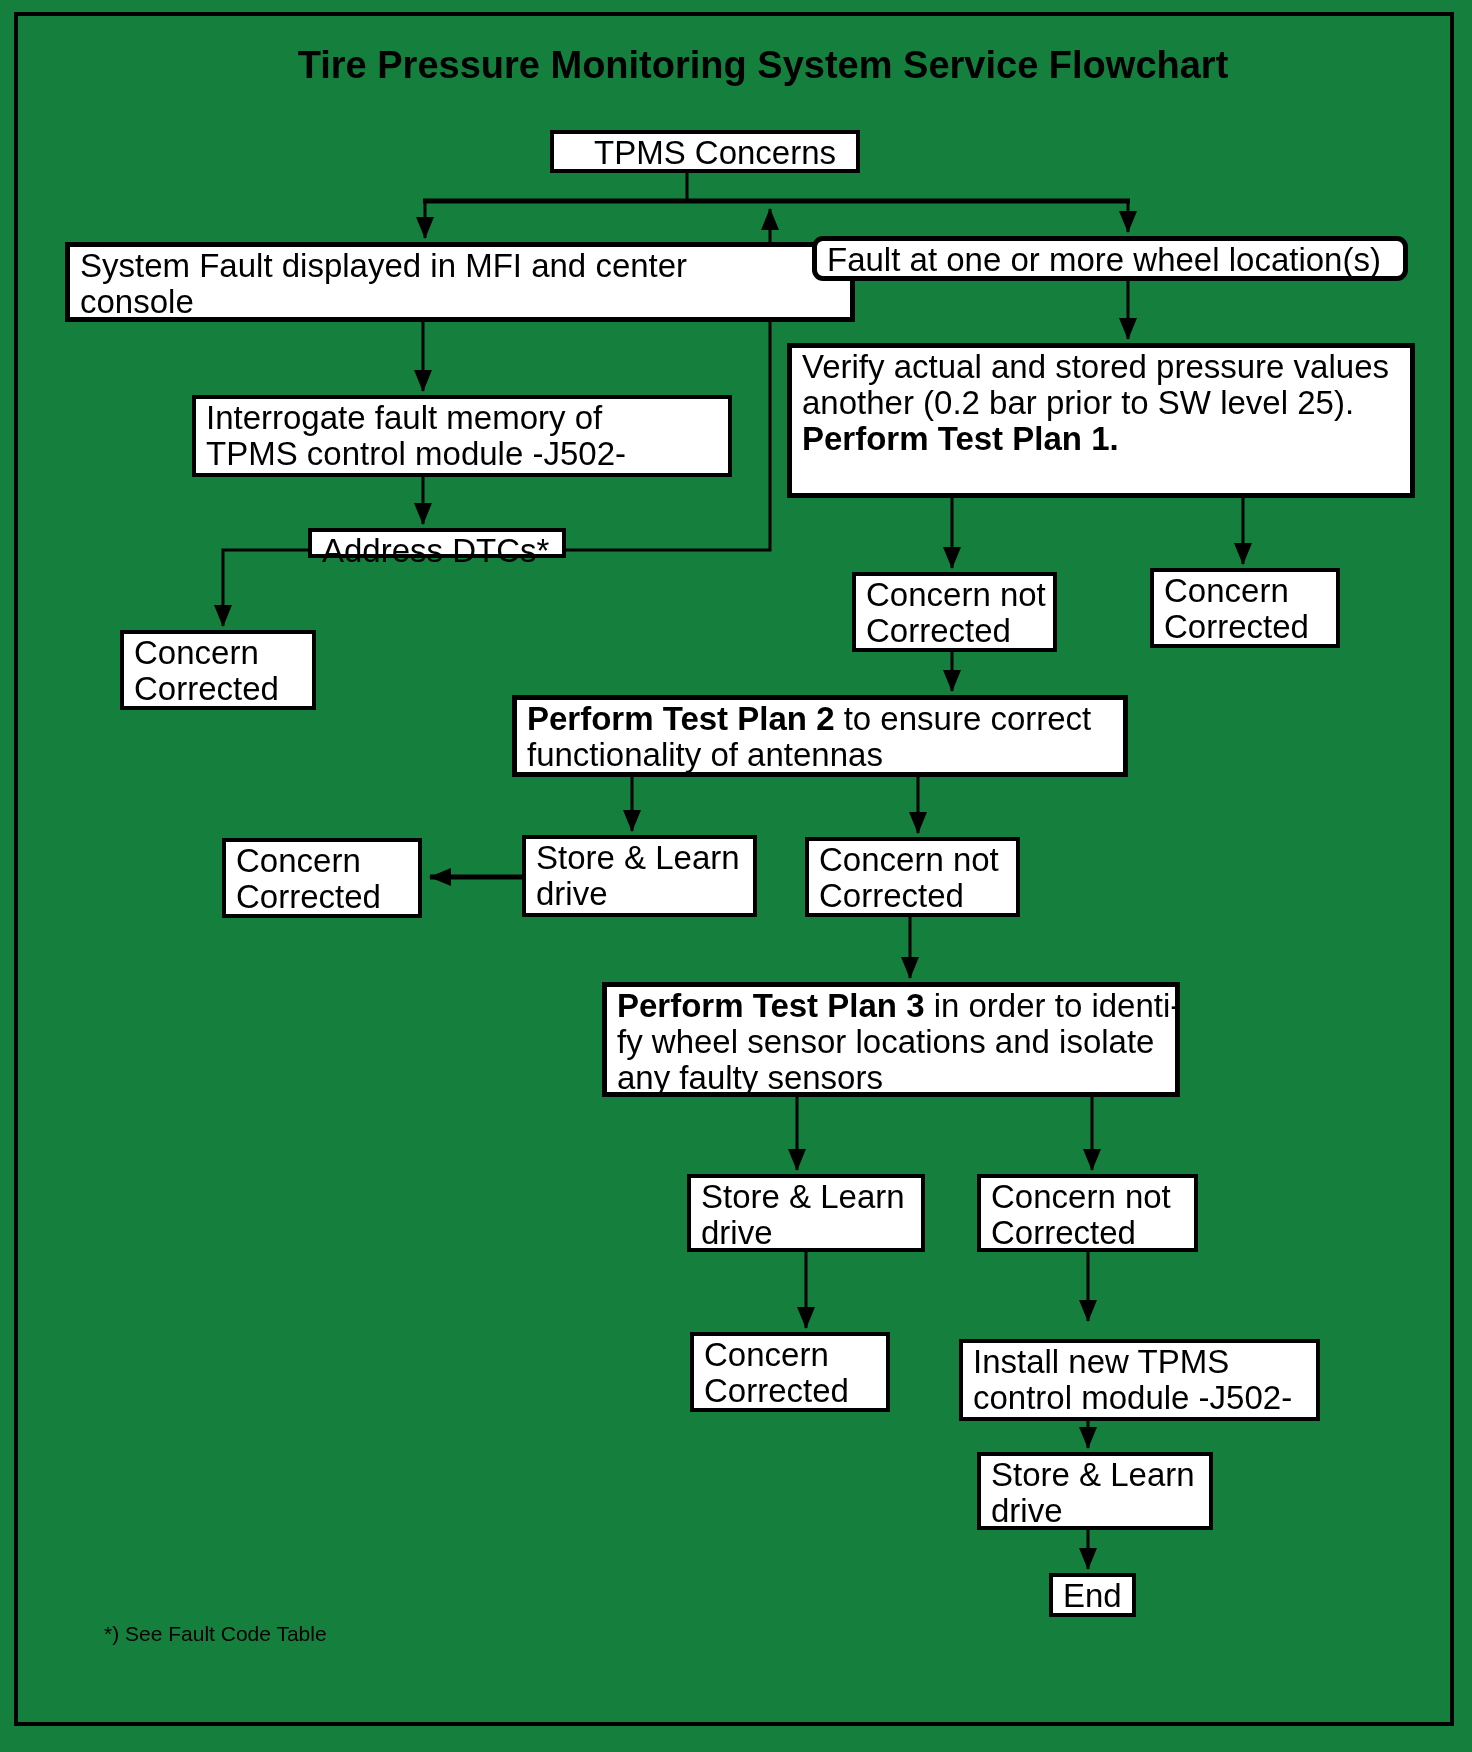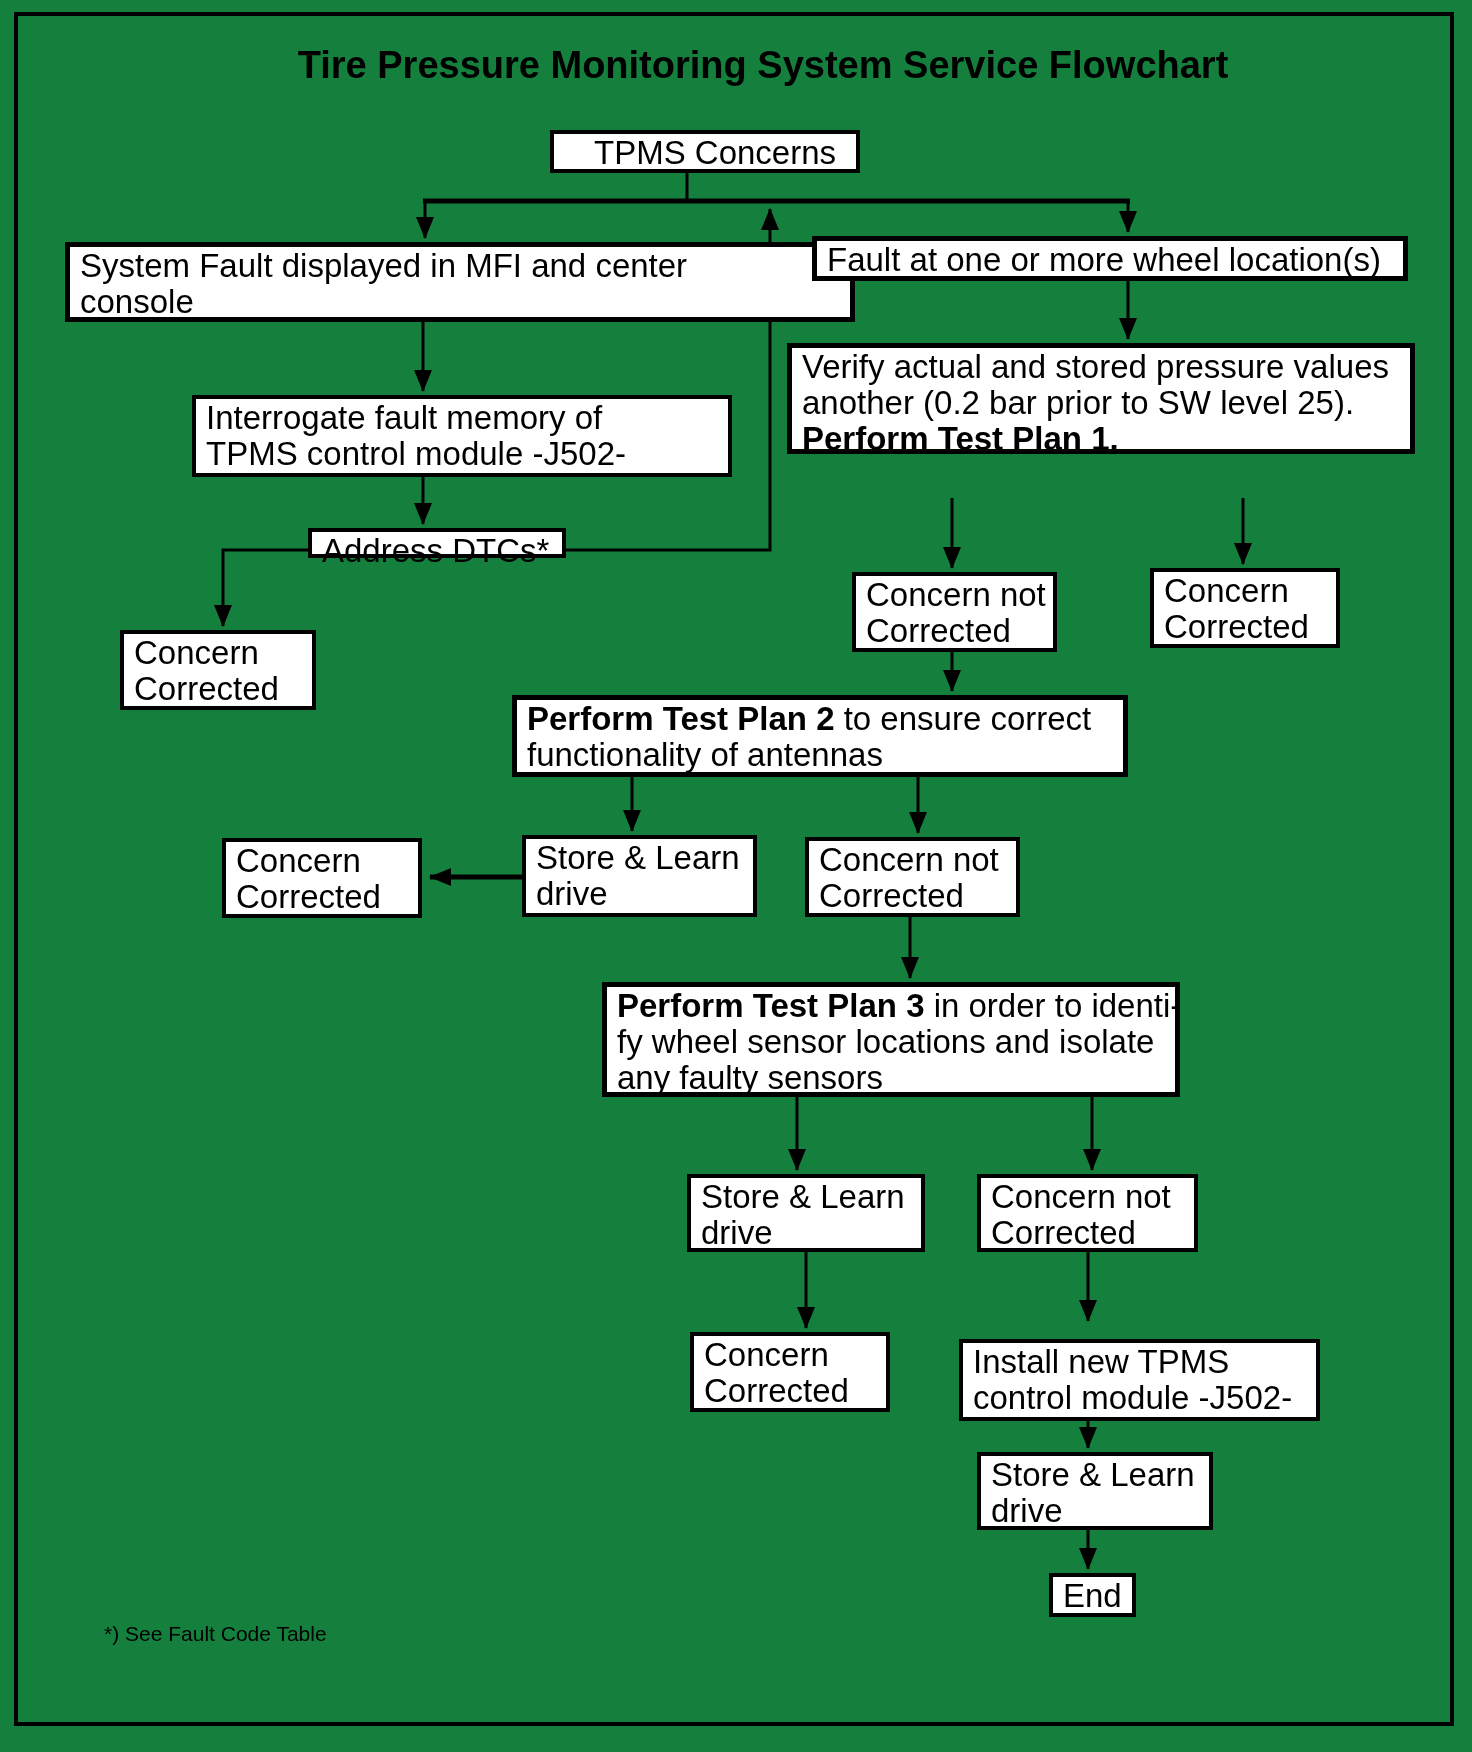--- a/index.html
+++ b/index.html
@@ -74,39 +74,39 @@
 
   <div class="box" style="left:550px;top:130px;width:310px;height:43px;padding-left:40px;">
     <div>TPMS Concerns</div>
   </div>
 
   <div class="box hv" style="left:65px;top:242px;width:790px;height:80px;">
     <div>System Fault displayed in MFI and center</div>
     <div>console</div>
   </div>
 
-  <div class="box hv" style="left:812px;top:236px;width:596px;height:45px;">
+  <div class="box hv" style="left:812px;top:236px;width:596px;height:45px;border-radius:11px;">
     <div>Fault at one or more wheel location(s)</div>
   </div>
 
   <div class="box" style="left:192px;top:395px;width:540px;height:82px;">
     <div>Interrogate fault memory of</div>
     <div>TPMS control module -J502-</div>
   </div>
 
   <div class="box" style="left:308px;top:528px;width:258px;height:30px;">
     <div>Address DTCs*</div>
   </div>
 
   <div class="box" style="left:120px;top:630px;width:196px;height:80px;">
     <div>Concern</div>
     <div>Corrected</div>
   </div>
 
-  <div class="box hv" style="left:787px;top:343px;width:628px;height:111px;">
+  <div class="box hv" style="left:787px;top:343px;width:628px;height:155px;">
     <div>Verify actual and stored pressure values</div>
     <div>another (0.2 bar prior to SW level 25).</div>
     <div class="b">Perform Test Plan 1.</div>
   </div>
 
   <div class="box" style="left:852px;top:572px;width:205px;height:80px;">
     <div>Concern not</div>
     <div>Corrected</div>
   </div>
 

